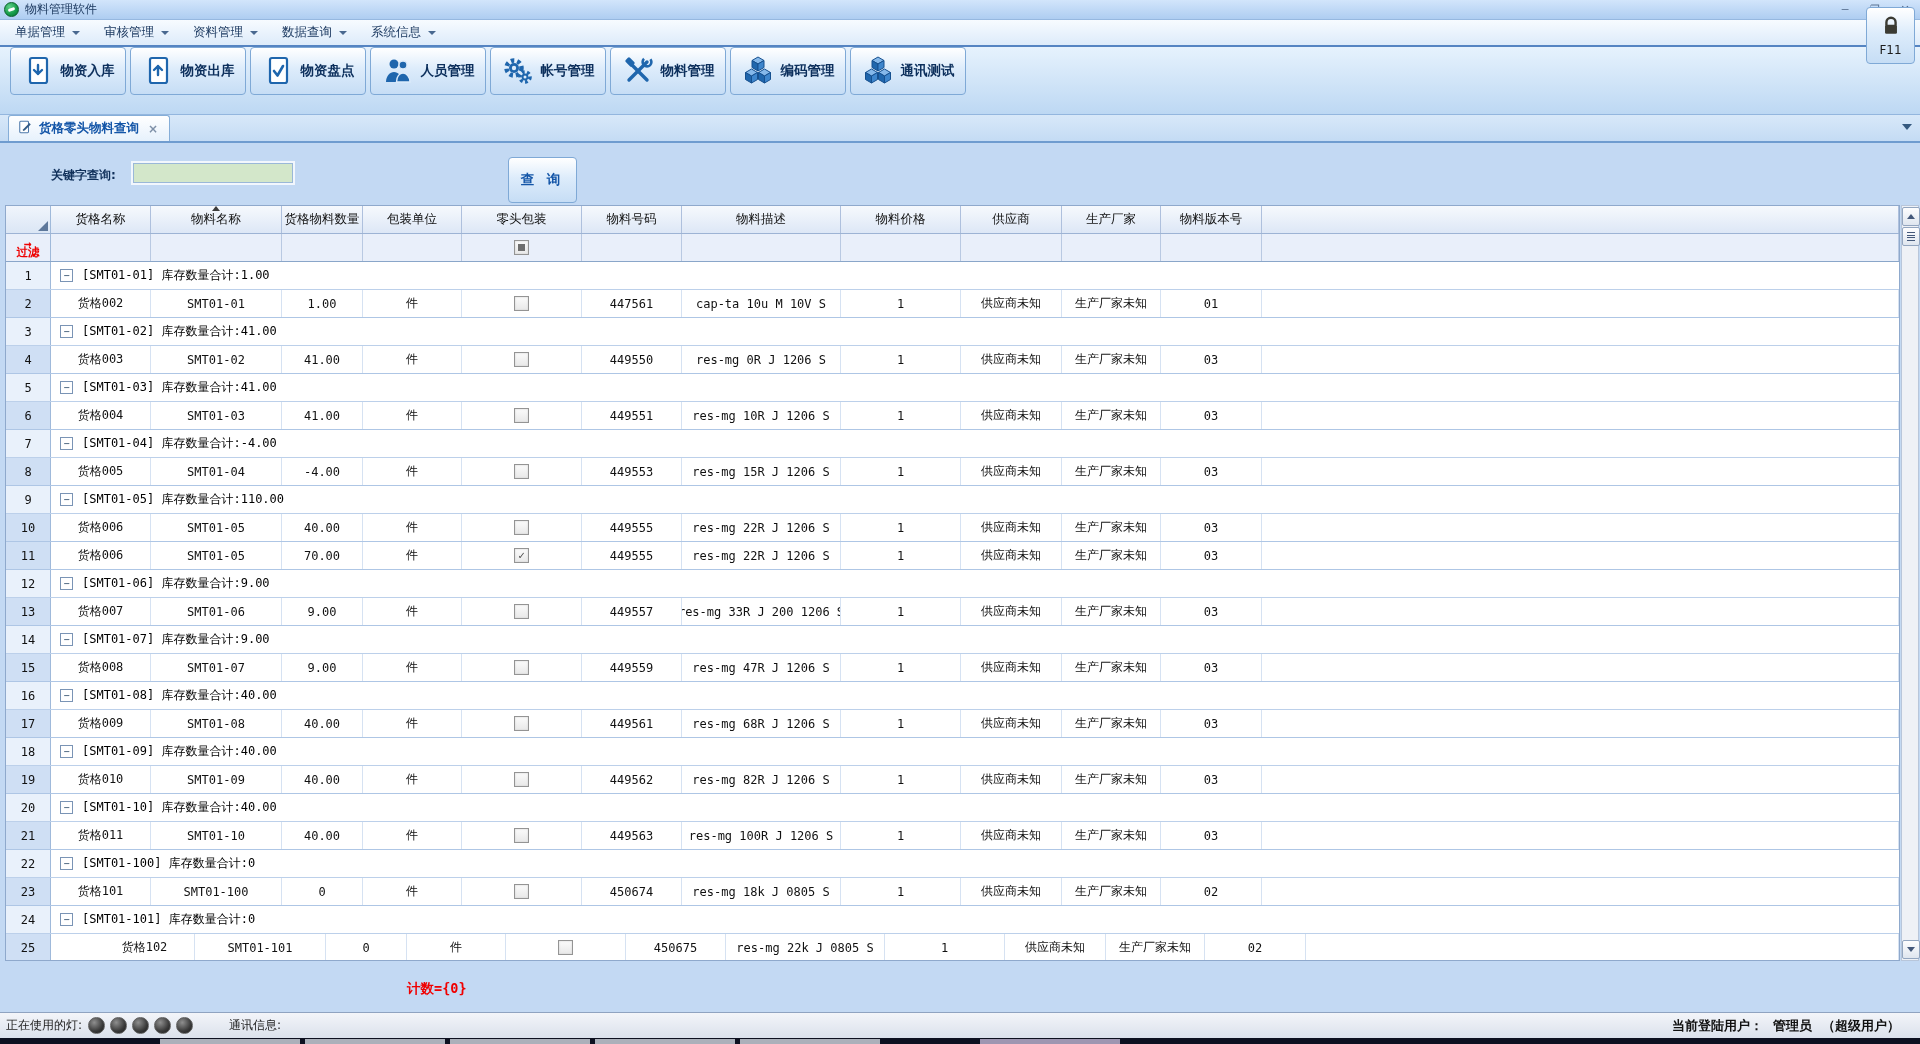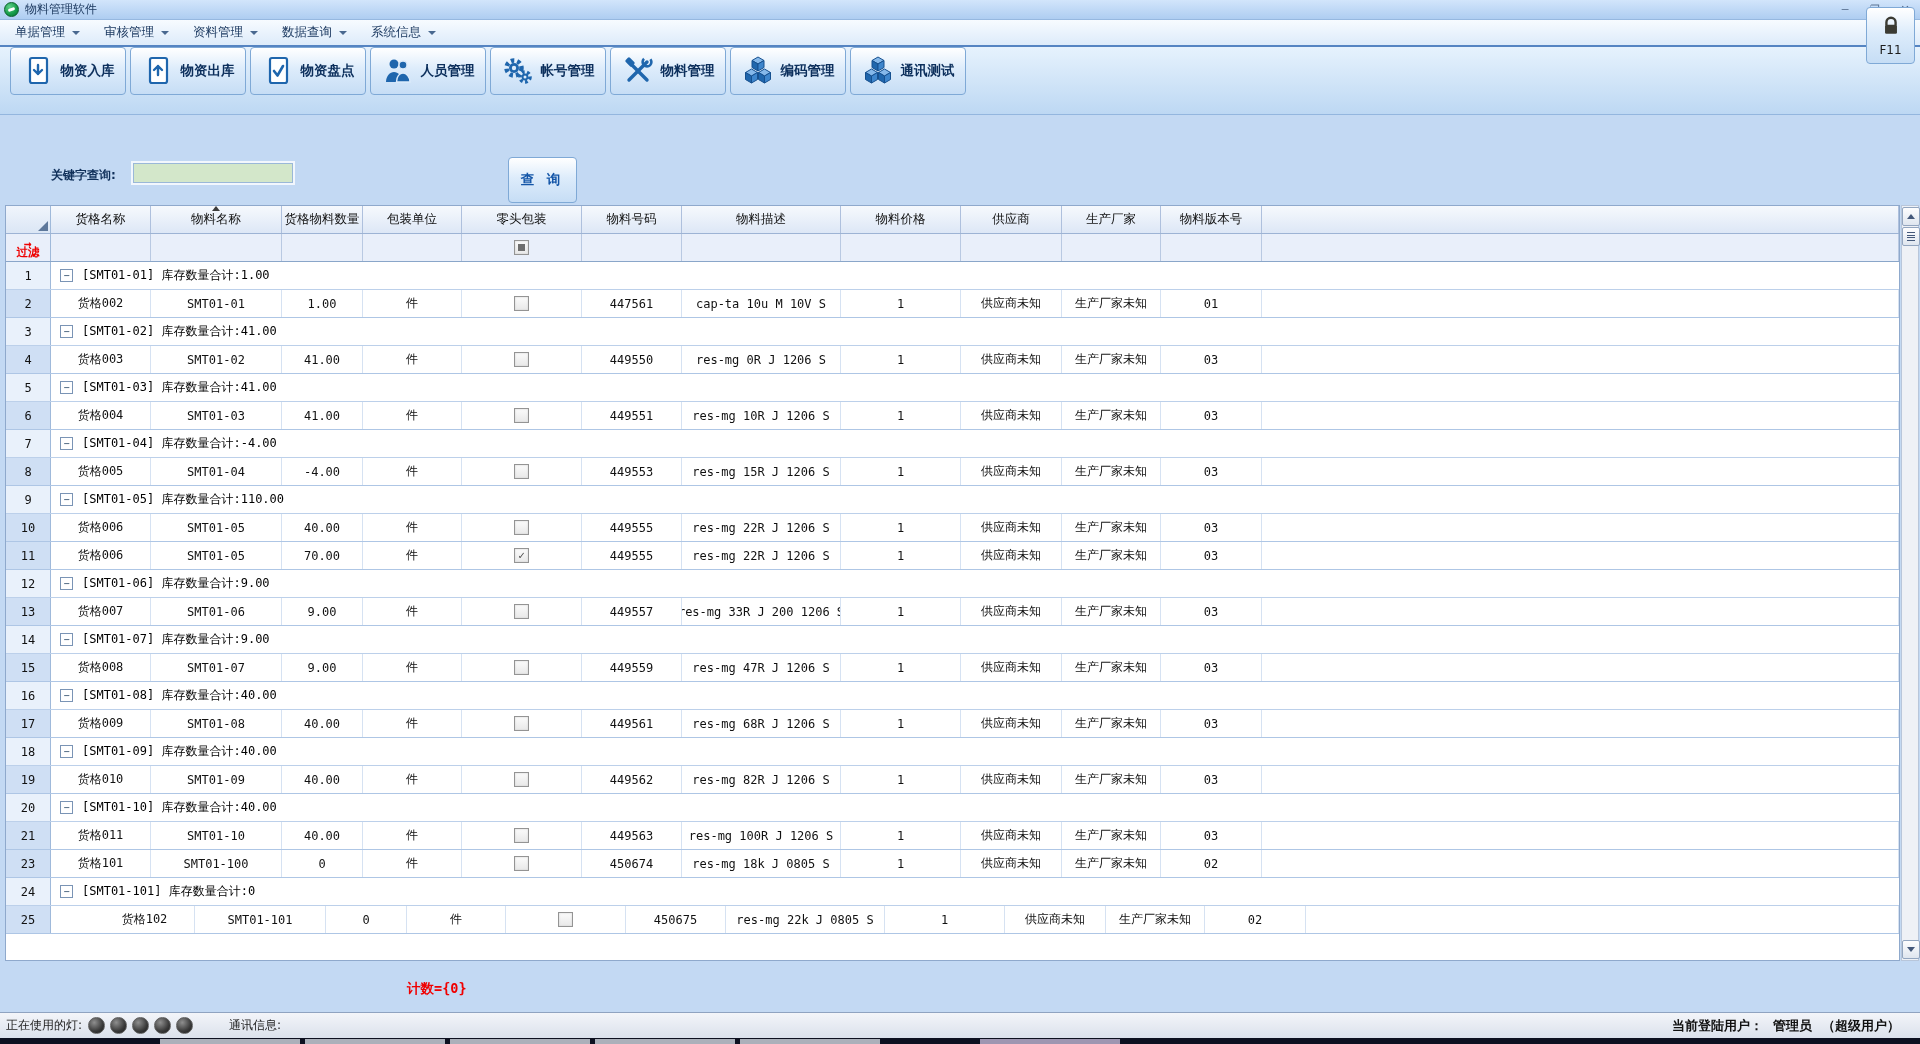--- a/index.html
+++ b/index.html
@@ -271,20 +271,31 @@
       </div>
     </div>
   <div class="f11-btn">
     <span class="icon" id="lock-icon-slot"><svg viewBox="0 0 24 24" width="22" height="22">
           <path d="M7 11V8a5 5 0 0 1 10 0v3" fill="none" stroke="#3b3b33" stroke-width="2.6"></path>
           <rect x="5.5" y="10.5" width="13" height="10" rx="1.5" fill="#3b3b33"></rect>
         </svg></span>
     <span class="lbl">F11</span>
   </div>
 
+  <div class="tabstrip">
+    <div class="tab">
+      <span id="tab-icon-slot"><svg viewBox="0 0 16 16" width="14" height="14">
+            <rect x="2" y="1.5" width="10" height="13" rx="1" fill="#fff" stroke="#4e79ab" stroke-width="1.2"></rect>
+            <path d="M6 10.5L13 3.5l1.6 1.6-7 7L5.5 12.6z" fill="#335b85"></path>
+          </svg></span>
+      <span class="tab-title">货格零头物料查询</span>
+      <span class="tab-close">×</span>
+    </div>
+    <span class="tab-scroll"></span>
+  </div>
 
   <span class="search-label">关键字查询:</span>
   <input class="search-input" value="" style="">
   <div class="search-btn">查 询</div>
 
   <div class="grid">
     <div class="g-row g-head" id="grid-header">
         <div class="g-cell numcell corner" style="flex: 0 0 45px;"></div>
         <div class="g-cell" style="flex: 0 0 100px;">货格名称</div>
         <div class="g-cell" style="flex: 0 0 131px;">物料名称<span class="sort-glyph"></span></div>
@@ -572,20 +583,27 @@
             <span class="cb"></span>
           </div>
           <div class="g-cell" style="flex: 0 0 100px;">449563</div>
           <div class="g-cell" style="flex: 0 0 159px;">res-mg 100R J 1206 S</div>
           <div class="g-cell" style="flex: 0 0 120px;">1</div>
           <div class="g-cell" style="flex: 0 0 101px;">供应商未知</div>
           <div class="g-cell" style="flex: 0 0 99px;">生产厂家未知</div>
           <div class="g-cell" style="flex: 0 0 101px;">03</div>
           <div class="g-cell" style="flex: 1 1 0%;"></div>
         </div>
+        <div class="g-row row-group">
+          <div class="g-cell numcell" style="flex: 0 0 45px;">22</div>
+          <div class="groupcell">
+            <span class="collapse-box"></span>
+            <span>[SMT01-100] 库存数量合计:0</span>
+          </div>
+        </div>
         <div class="g-row row-data">
           <div class="g-cell numcell" style="flex: 0 0 45px;">23</div>
           <div class="g-cell" style="flex: 0 0 100px;">货格101</div>
           <div class="g-cell" style="flex: 0 0 131px;">SMT01-100</div>
           <div class="g-cell" style="flex: 0 0 81px;">0</div>
           <div class="g-cell" style="flex: 0 0 99px;">件</div>
           <div class="g-cell" style="flex: 0 0 120px;">
             <span class="cb"></span>
           </div>
           <div class="g-cell" style="flex: 0 0 100px;">450674</div>

